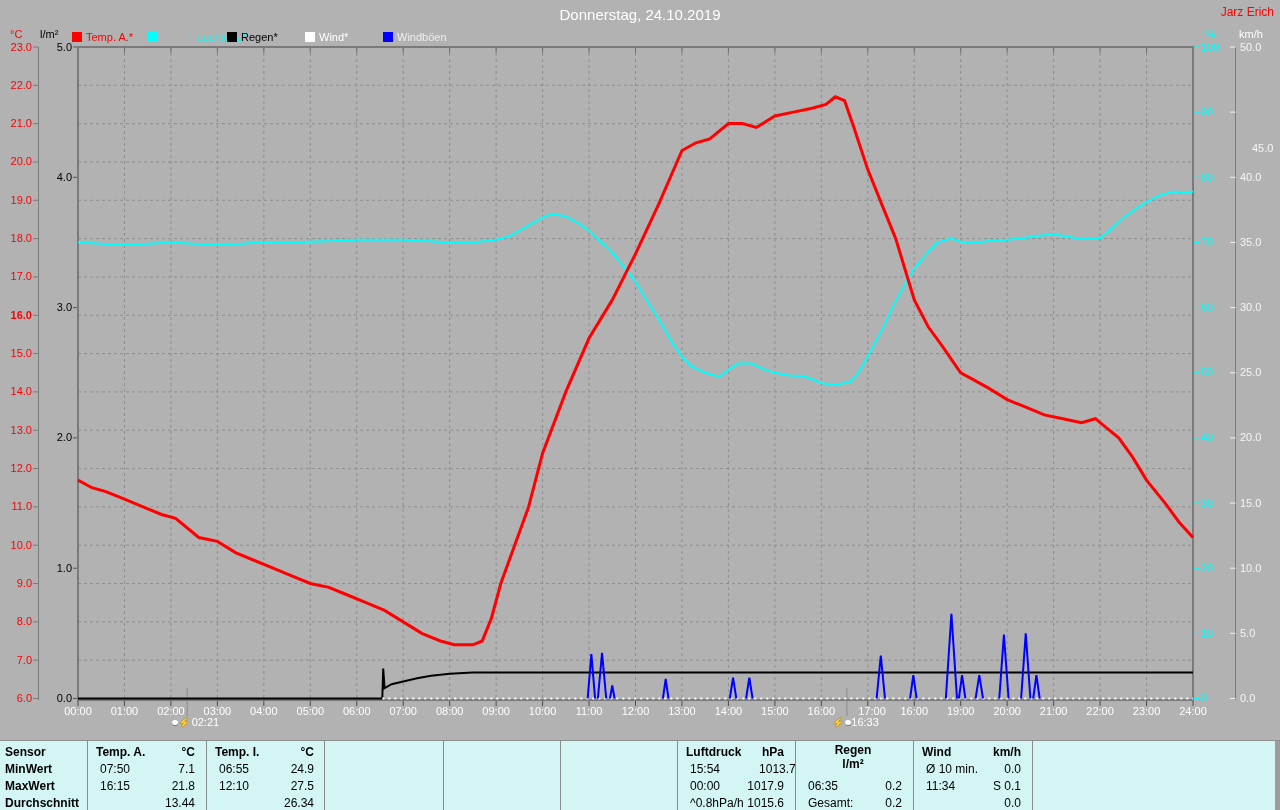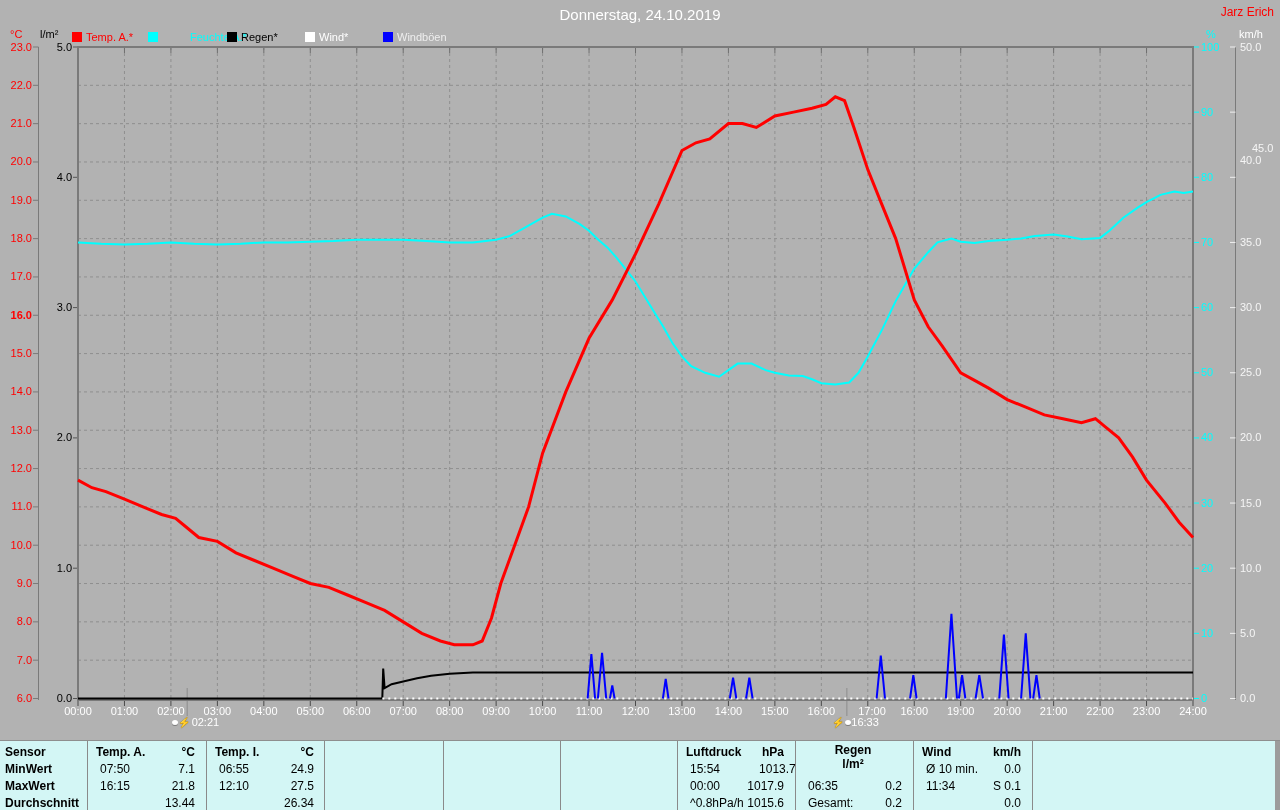--- a/index.html
+++ b/index.html
@@ -254,21 +254,21 @@
     <div class="abs axis-lbl" style="left: 1201px; width: 26px; top: 235.95px; color: rgb(0, 255, 255);">70</div>
     <div class="abs axis-lbl" style="left: 1201px; width: 26px; top: 301.1px; color: rgb(0, 255, 255);">60</div>
     <div class="abs axis-lbl" style="left: 1201px; width: 26px; top: 366.25px; color: rgb(0, 255, 255);">50</div>
     <div class="abs axis-lbl" style="left: 1201px; width: 26px; top: 431.4px; color: rgb(0, 255, 255);">40</div>
     <div class="abs axis-lbl" style="left: 1201px; width: 26px; top: 496.55px; color: rgb(0, 255, 255);">30</div>
     <div class="abs axis-lbl" style="left: 1201px; width: 26px; top: 561.7px; color: rgb(0, 255, 255);">20</div>
     <div class="abs axis-lbl" style="left: 1201px; width: 26px; top: 626.85px; color: rgb(0, 255, 255);">10</div>
     <div class="abs axis-lbl" style="left: 1201px; width: 26px; top: 692px; color: rgb(0, 255, 255);">0</div>
     <div class="abs axis-lbl" style="left: 1240px; width: 32px; top: 40.5px; color: rgb(245, 245, 245);">50.0</div>
     <div class="abs axis-lbl" style="left: 1252px; width: 32px; top: 105.65px; color: rgb(245, 245, 245); margin-top: 36px;">45.0</div>
-    <div class="abs axis-lbl" style="left: 1240px; width: 32px; top: 154px; color: rgb(245, 245, 245);">40.0</div>
+    <div class="abs axis-lbl" style="left: 1240px; width: 32px; top: 171px; color: rgb(245, 245, 245);">40.0</div>
     <div class="abs axis-lbl" style="left: 1240px; width: 32px; top: 235.95px; color: rgb(245, 245, 245);">35.0</div>
     <div class="abs axis-lbl" style="left: 1240px; width: 32px; top: 301.1px; color: rgb(245, 245, 245);">30.0</div>
     <div class="abs axis-lbl" style="left: 1240px; width: 32px; top: 366.25px; color: rgb(245, 245, 245);">25.0</div>
     <div class="abs axis-lbl" style="left: 1240px; width: 32px; top: 431.4px; color: rgb(245, 245, 245);">20.0</div>
     <div class="abs axis-lbl" style="left: 1240px; width: 32px; top: 496.55px; color: rgb(245, 245, 245);">15.0</div>
     <div class="abs axis-lbl" style="left: 1240px; width: 32px; top: 561.7px; color: rgb(245, 245, 245);">10.0</div>
     <div class="abs axis-lbl" style="left: 1240px; width: 32px; top: 626.85px; color: rgb(245, 245, 245);">5.0</div>
     <div class="abs axis-lbl" style="left: 1240px; width: 32px; top: 692px; color: rgb(245, 245, 245);">0.0</div>
     <div class="abs x-lbl" style="left: 56px;">00:00</div>
     <div class="abs x-lbl" style="left: 102.458px;">01:00</div>

